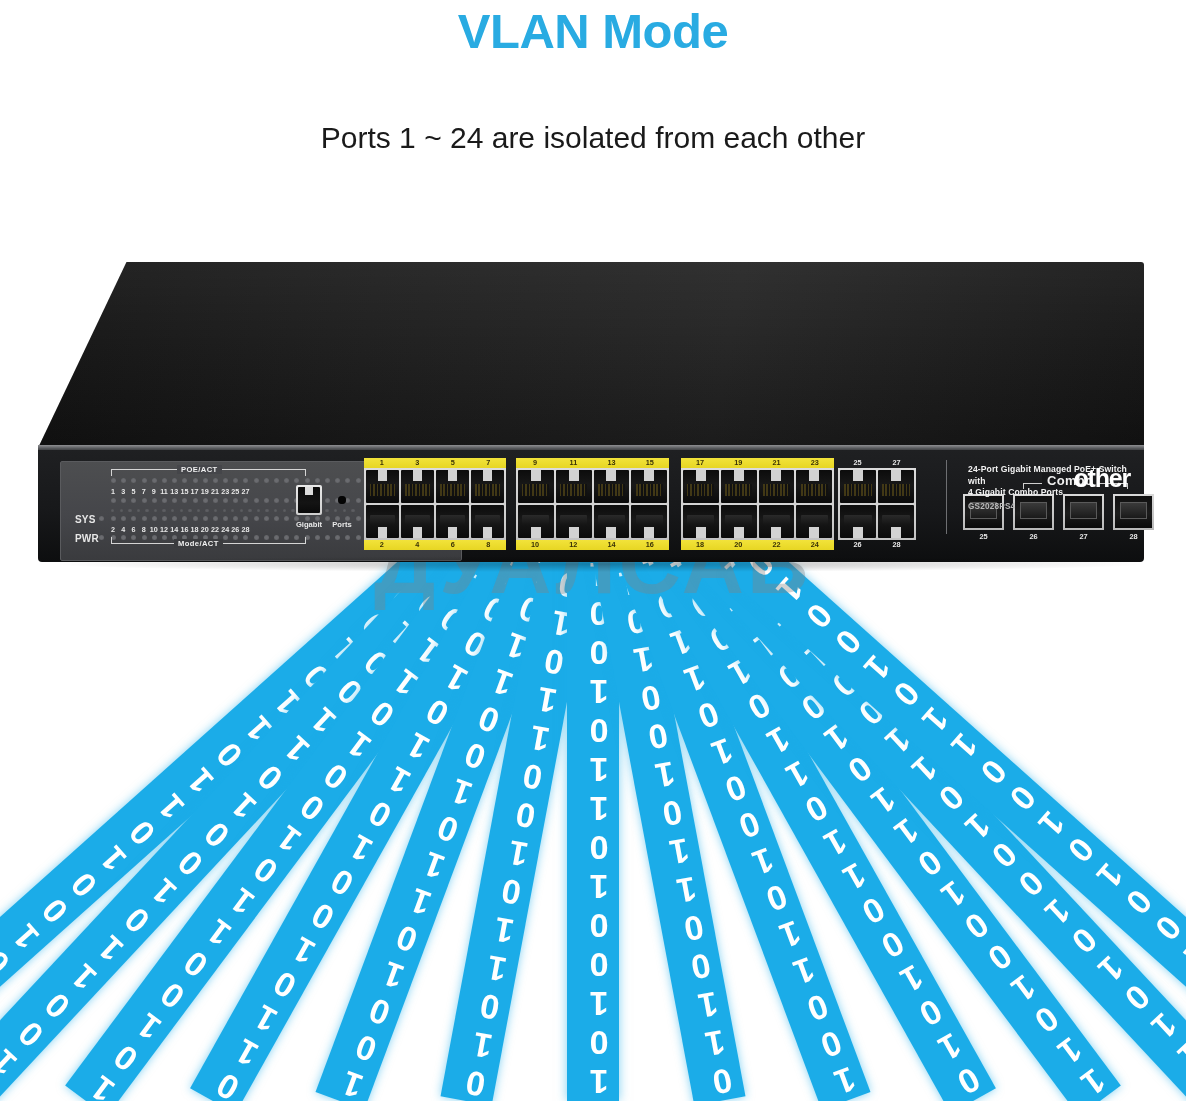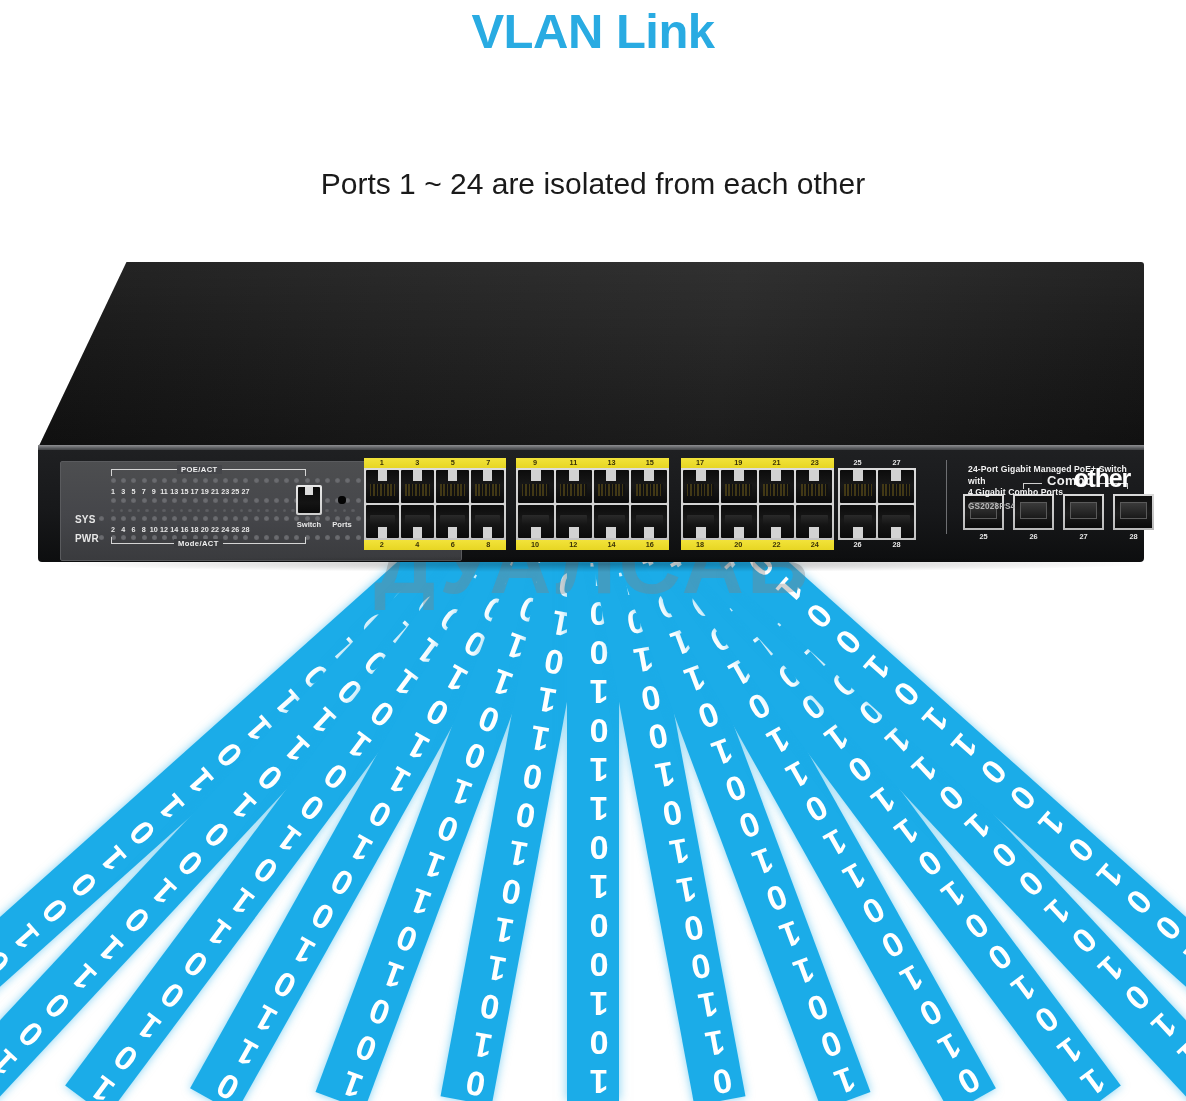--- a/index.html
+++ b/index.html
@@ -29,21 +29,20 @@
     line-height: 58px;
   }
   .subtitle {
     position: absolute;
     top: 119px; left: 0; width: 1186px;
     text-align: center;
     font-size: 30px;
     font-weight: normal;
     color: #1a1a1a;
     line-height: 38px;
-    margin-top: 46px;
   }
 
   
   .beam {
     position: absolute;
     left: 0; top: 556px;
     width: 1186px; height: 545px;
     overflow: hidden;
   }
   .band {
@@ -406,21 +405,21 @@
     letter-spacing: 3px;
     line-height: 86px;
     pointer-events: none;
   }
 </style>
 </head>
 <body>
 
 <div id="page">
 
-  <div class="title">VLAN Link</div>
+  <div class="title">VLAN Mode</div>
   <div class="subtitle">Ports 1 ~ 24 are isolated from each other</div>
 
   <div class="beam" id="beam">
       <div class="band" style="width: 52px; height: 818.001px; left: -193px; transform: rotate(48.221deg); font-size: 34px;">
         <span>1001101001011011010010</span>
       </div>
       <div class="band" style="width: 52px; height: 745.27px; left: -66.3333px; transform: rotate(43.0063deg); font-size: 34px;">
         <span>0100110100101100101101</span>
       </div>
       <div class="band" style="width: 52px; height: 680.002px; left: 60.3333px; transform: rotate(36.7295deg); font-size: 34px;">
@@ -673,21 +672,21 @@
 
         <span class="panel-lbl" style="left:362px; top:15px;">Link</span>
         <span class="panel-lbl" style="left:362px; top:35px;">ACT</span>
         <span class="panel-lbl" style="left:362px; top:53px;">Link</span>
         <span class="panel-lbl" style="left:362px; top:72px;">ACT</span>
       </div>
 
       <div class="console-jack">
           <i></i>
         </div>
-      <span class="jack-lbl" style="left:250px; top:70px; width:42px;">Switch</span>
+      <span class="jack-lbl" style="left:250px; top:70px; width:42px;">Gigabit</span>
       <div class="reset-hole"></div>
       <span class="jack-lbl" style="left:288px; top:70px; width:32px;">Ports</span>
 
       <div id="ports-host">
           <div class="port-group" style="left: 326px; width: 142px;">
             <div class="poe-band top">
               <span>1</span>
               <span>3</span>
               <span>5</span>
               <span>7</span>

